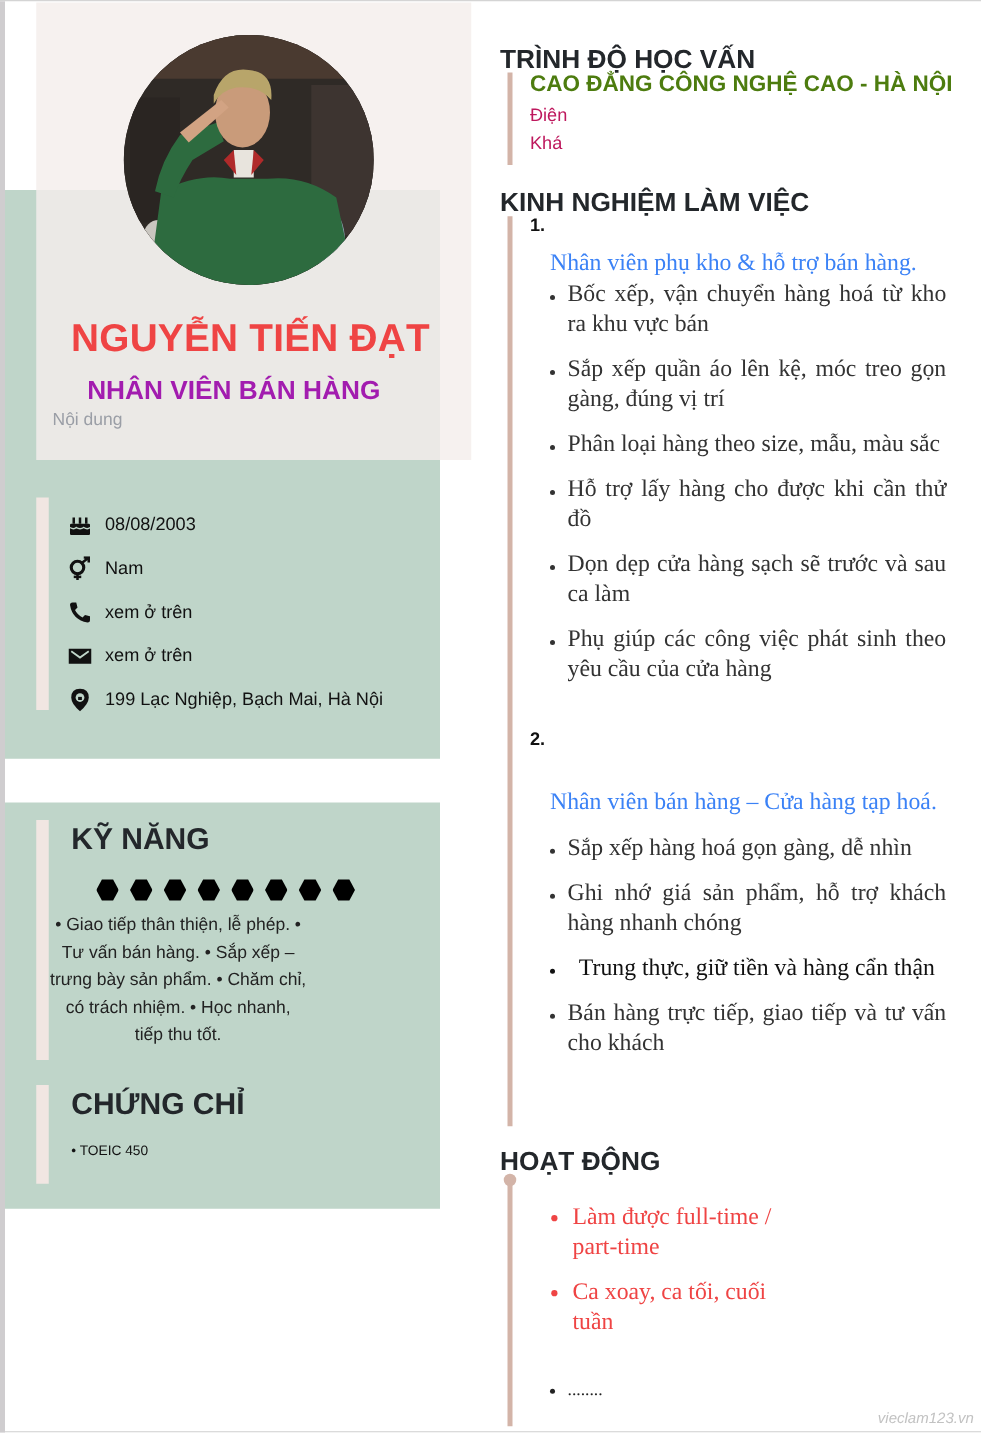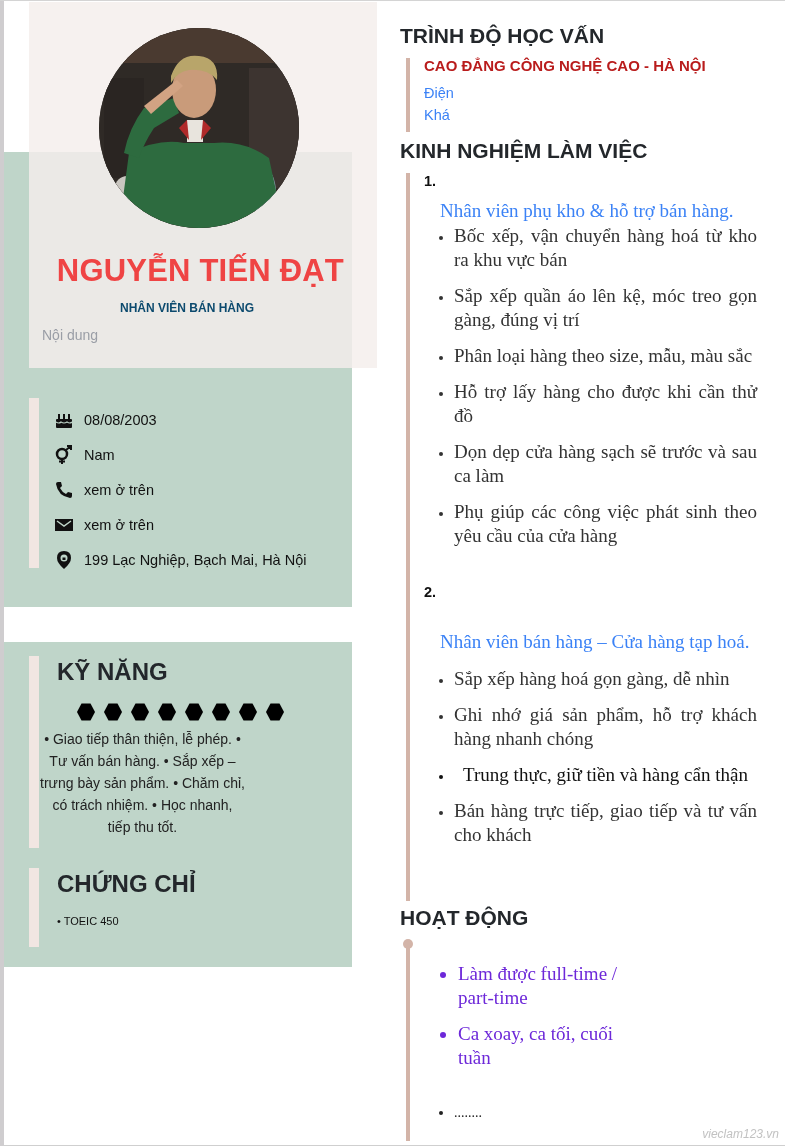--- a/index.html
+++ b/index.html
@@ -14,55 +14,55 @@
   .green-band { position: absolute; left: 4px; top: 151px; width: 348px; height: 455px; background: #bfd5c9; }
   .grey-card { position: absolute; left: 29px; top: 151px; width: 323px; height: 216px; background: #ebe9e6; }
 
   .avatar { position: absolute; left: 99px; top: 27px; width: 200px; height: 200px; border-radius: 50%;
             overflow: hidden; background: #3a3530; }
   .avatar svg { width: 100%; height: 100%; display: block; }
 
   .name { position: absolute; left: 40px; top: 252px; width: 340px; text-align: right; padding-right: 36px;
           font-size: 31px; font-weight: bold; color: #ef4444; letter-spacing: 0.2px; white-space: nowrap; }
   .job-title { position: absolute; left: 29px; top: 300px; width: 316px; text-align: center;
-               font-size: 12px; font-weight: bold; color: #0c4a6e; }
+               font-size: 21px; font-weight: bold; color: #a21caf; }
   .intro { position: absolute; left: 42px; top: 326px; font-size: 14px; color: #9a9ea6; }
 
   .info-bar { position: absolute; left: 29px; top: 397px; width: 10px; height: 170px; background: #f1e6e2; }
   .info-list { position: absolute; left: 54px; top: 401px; list-style: none; }
   .info-list li { display: flex; align-items: center; height: 35px; font-size: 14.5px; color: #111; }
   .info-list .ico { width: 20px; height: 20px; margin-right: 10px; display: inline-flex; align-items: center; justify-content: center; }
   .info-list .ico svg { width: 20px; height: 20px; }
 
   .skills-band { position: absolute; left: 4px; top: 641px; width: 348px; height: 325px; background: #bfd5c9; }
   .skills-bar { position: absolute; left: 29px; top: 655px; width: 10px; height: 192px; background: #f1e6e2; }
   .cert-bar { position: absolute; left: 29px; top: 867px; width: 10px; height: 79px; background: #f1e6e2; }
   .sec-title-left { position: absolute; left: 57px; font-size: 24px; font-weight: bold; color: #23272b; }
   .hexes { position: absolute; left: 77px; top: 702px; display: flex; gap: 9px; }
   .hex { width: 18px; height: 18px; background: #000;
          clip-path: polygon(25% 3%, 75% 3%, 100% 50%, 75% 97%, 25% 97%, 0 50%); }
   .skills-text { position: absolute; left: 40px; top: 727px; width: 205px; text-align: center;
                  font-size: 14px; line-height: 22px; color: #222; }
   .cert-text { position: absolute; left: 57px; top: 914px; font-size: 11px; color: #111; }
 
   
-  .rsec-title { position: absolute; left: 400px; font-size: 21px; font-weight: bold; color: #23272b; white-space: nowrap; }
+  .rsec-title { position: absolute; left: 400px; font-size: 21px; font-weight: bold; color: #23272b; white-space: nowrap; margin-top: 12px; }
   .rbar { position: absolute; left: 406px; width: 4px; background: #d3b4a8; }
-  .edu-school { position: absolute; left: 424px; top: 56px; font-size: 15px; font-weight: bold; color: #b91c1c; }
-  .edu-line { position: absolute; left: 424px; font-size: 14.5px; color: #3b82f6; }
+  .edu-school { position: absolute; left: 424px; top: 56px; font-size: 18px; font-weight: bold; color: #4d7c0f; }
+  .edu-line { position: absolute; left: 424px; font-size: 14.5px; color: #be185d; }
   .job-num { position: absolute; left: 424px; font-size: 14.5px; font-weight: bold; color: #111; }
   .job-title-r { position: absolute; left: 440px; font-family: "Liberation Serif", serif; font-size: 19px; color: #3b82f6; }
   .bullets { position: absolute; left: 424px; width: 333px; font-family: "Liberation Serif", serif;
              font-size: 19px; line-height: 24px; color: #333; padding-left: 30px; }
   .bullets li { margin-bottom: 12px; text-align: justify; }
   .bullets li::marker { font-size: 14px; }
   .bullets li.dark { color: #111; text-align: center; }
   .act-dot { position: absolute; left: 403px; top: 938px; width: 10px; height: 10px; border-radius: 50%; background: #d3b4a8; }
   .act-list { position: absolute; left: 428px; top: 961px; width: 210px; font-family: "Liberation Serif", serif;
-              font-size: 19px; line-height: 24px; color: #6d28d9; padding-left: 30px; }
+              font-size: 19px; line-height: 24px; color: #ef4444; padding-left: 30px; }
   .act-list li { margin-bottom: 12px; }
   .act-dots { position: absolute; left: 428px; top: 1104px; font-family: "Liberation Serif", serif; font-size: 14px;
               color: #222; padding-left: 26px; }
   .watermark { position: absolute; right: 6px; top: 1126px; font-size: 12px; color: #c2c2c2; font-style: italic; }
 </style>
 </head>
 <body>
 
 <div class="page">
   <div class="left-shadow"></div>

